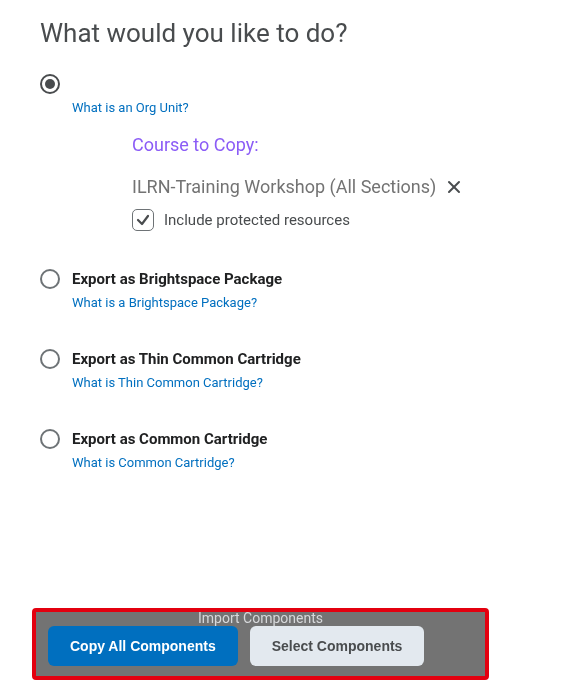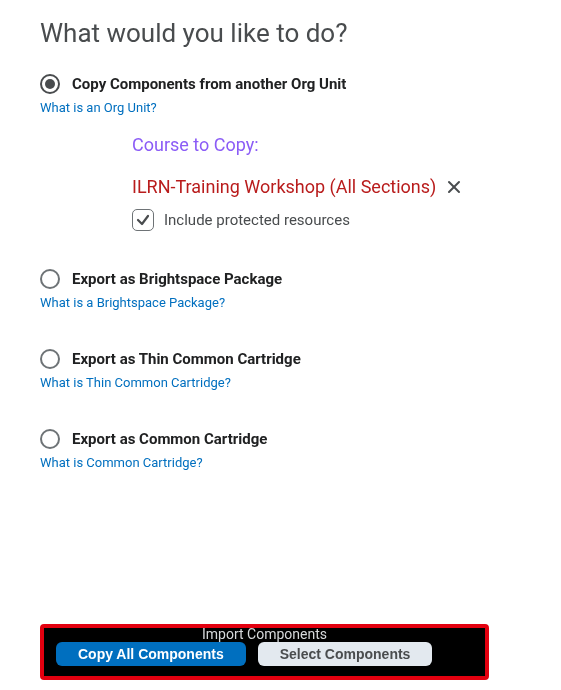--- a/index.html
+++ b/index.html
@@ -52,40 +52,41 @@
     transform: translate(-50%, -50%);
   }
   .option-label {
     font-size: 15px;
     font-weight: 700;
     color: #202122;
   }
   .help-link {
     display: inline-block;
     margin-top: 6px;
+    margin-left: 32px;
     font-size: 13px;
     color: #006fbf;
     text-decoration: none;
     cursor: pointer;
   }
   .copy-block {
     margin-left: 92px;
     margin-top: 18px;
   }
   .course-to-copy {
     font-size: 18px;
     color: #8b5cf6;
     margin-bottom: 21px;
   }
   .course-row {
     display: flex;
     align-items: center;
     gap: 10px;
     font-size: 18px;
-    color: #b91c1c;
+    color: #737373;
     margin-bottom: 12px;
   }
   .close-icon {
     width: 16px; height: 16px;
     cursor: pointer;
     display: inline-flex;
     align-items: center;
     justify-content: center;
   }
   .close-icon svg { stroke: #494c4e; }
@@ -110,27 +111,27 @@
     font-size: 15px;
     color: #494c4e;
   }
   .view-history {
     font-size: 18px;
     color: #006fbf;
     cursor: pointer;
   }
   .action-bar-wrap {
     position: absolute;
-    left: 40px;
+    left: 32px;
     right: 72px;
     bottom: 10px;
     border: 4px solid #e3000f;
     border-radius: 4px;
     padding: 8px 10px 10px 12px;
-    background: #000000;
+    background: #737373;
   }
   .faded-text {
     position: absolute;
     left: 50%;
     top: -2px;
     transform: translateX(-50%);
     font-size: 14px;
     color: #d7d9db;
     z-index: 0;
     user-select: none;
@@ -138,21 +139,21 @@
   .buttons {
     display: flex;
     gap: 12px;
     position: relative;
     z-index: 1;
     margin-top: 6px;
   }
   .btn {
     font-size: 14px;
     font-weight: 700;
-    padding: 4px 22px;
+    padding: 12px 22px;
     border-radius: 6px;
     border: none;
     cursor: pointer;
   }
   .btn-primary {
     background: #006fbf;
     color: #fff;
   }
   .btn-secondary {
     background: #e3e9ef;
@@ -161,21 +162,20 @@
 </style>
 </head>
 <body>
 
 <div class="page">
   <h1 class="heading">What would you like to do?</h1>
 
   <div class="option">
     <div class="option-row">
       <span class="radio selected"></span>
-      <span class="option-label">Copy Components from another Org Unit</span>
     </div>
     <a class="help-link">What is an Org Unit?</a>
 
     <div class="copy-block">
       <div class="course-to-copy">Course to Copy:</div>
       <div class="course-row">
         <span>ILRN-Training Workshop (All Sections)</span>
         <span class="close-icon">
           <svg width="14" height="14" viewBox="0 0 14 14" fill="none" stroke-width="2" stroke-linecap="round">
             <line x1="2" y1="2" x2="12" y2="12"></line>

